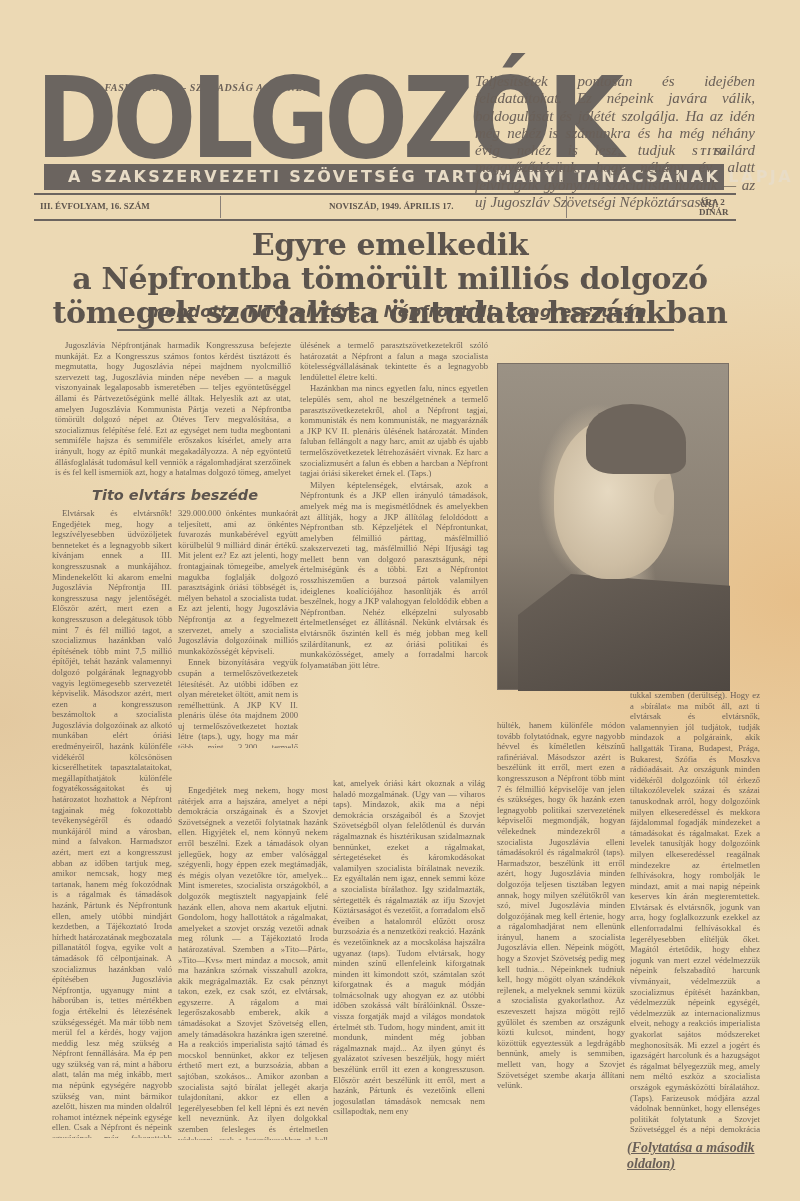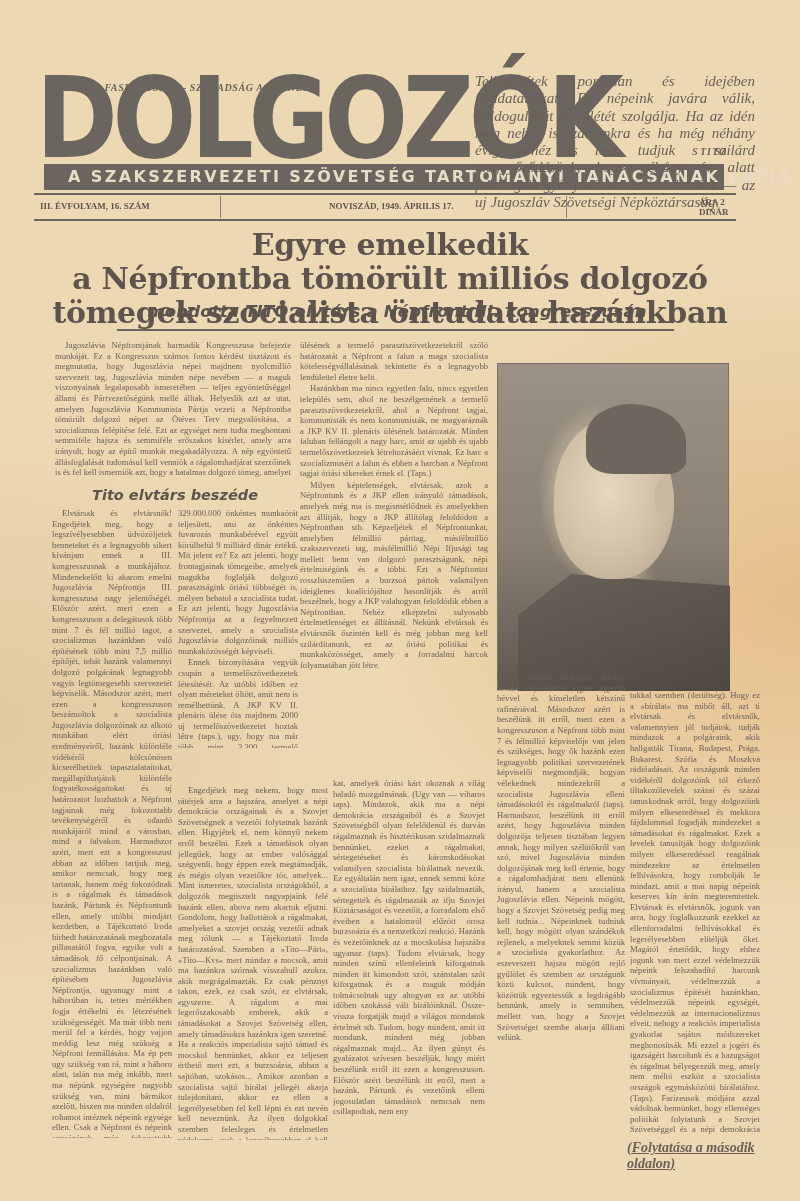--- a/index.html
+++ b/index.html
@@ -146,19 +146,19 @@
 </div>
 
 <div class="abs section-h" style="left:178px; top:747px; width:300px; font-size:13.5px; line-height:16px;">
 </div>
 <div class="abs col" style="left:178px; top:785px; width:150px; height:355px;">
   <p>Engedjétek meg nekem, hogy most rátérjek arra a hajszára, amelyet a népi demokrácia országainak és a Szovjet Szövetségnek a vezetői folytatnak hazánk ellen. Higyjétek el, nem könnyű nekem erről beszélni. Ezek a támadások olyan jellegűek, hogy az ember valósággal szégyenli, hogy éppen ezek megtámadják, és mégis olyan vezetőkre tör, amelyek... Mint ismeretes, szocialista országokból, a dolgozók megtisztelt nagyapjaink felé hazánk ellen, ahova nem akartuk eljutni. Gondolom, hogy hallottátok a rágalmakat, amelyeket a szovjet ország vezetői adnak meg rólunk — a Tájékoztató Iroda határozatával. Szemben a »Tito—Párt«, »Tito—Kvs« mert mindaz a mocsok, amit ma hazánkra szórnak visszahull azokra, akik megrágalmazták. Ez csak pénznyt takon, ezek, ez csak szót, ez elvtársak, egyszerre. A rágalom a mai legerőszakosabb emberek, akik a támadásokat a Szovjet Szövetség ellen, amely támadásokra hazánkra igen szeretné. Ha a reakciós imperialista sajtó támad és mocskol bennünket, akkor ez teljesen érthető mert ezt, a burzsoázia, abban a sajtóban, szokásos... Amikor azonban a szocialista sajtó bírálat jellegét akarja tulajdonítani, akkor ez ellen a legerélyesebben fel kell lépni és ezt nevén kell neveznünk. Az ilyen dolgokkal szemben felesleges és értelmetlen védekezni, csak a legerélyesebben el kell ítélni, mint marxistaellenes és leninistaellenes eljárást.</p>
 </div>
 <div class="abs col" style="left:333px; top:778px; width:152px; height:362px;">
   <p style="text-indent:0">kat, amelyek óriási kárt okoznak a világ haladó mozgalmának. (Ugy van — viharos taps). Mindazok, akik ma a népi demokrácia országaiból és a Szovjet Szövetségből olyan felelőtlenül és durván rágalmaznak és hisztérikusan szidalmaznak bennünket, ezeket a rágalmakat, sértegetéseket és káromkodásokat valamilyen szocialista bírálatnak nevezik. Ez egyáltalán nem igaz, ennek semmi köze a szocialista bírálathoz. Igy szidalmazták, sértegették és rágalmazták az ifju Szovjet Köztársaságot és vezetőit, a forradalom első éveiben a hatalomról elűzött orosz burzsoázia és a nemzetközi reakció. Hazánk és vezetőinknek az a mocskolása hajszálra ugyanaz (taps). Tudom elvtársak, hogy minden színű ellenfeleink kiforgatnak minden itt kimondott szót, számtalan szót kiforgatnak és a maguk módján tolmácsolnak ugy ahogyan ez az utóbbi időben szokássá vált bírálóinknál. Össze-vissza forgatják majd a világos mondatok értelmét stb. Tudom, hogy mindent, amit itt mondunk, mindent még jobban rágalmaznak majd... Az ilyen gúnyt és gyalázatot szívesen beszéljük, hogy miért beszélünk erről itt ezen a kongresszuson. Először azért beszélünk itt erről, mert a hazánk, Pártunk és vezetőink elleni jogosulatlan támadások nemcsak nem csillapodtak, nem eny</p>
 </div>
-<div class="abs col" style="left:497px; top:672px; width:128px; height:450px;">
+<div class="abs col" style="left:497px; top:720px; width:128px; height:450px;">
   <p style="text-indent:0">hülték, hanem különféle módon tovább folytatódnak, egyre nagyobb hévvel és kíméletlen kétszínű rafinériával. Másodszor azért is beszélünk itt erről, mert ezen a kongresszuson a Népfront több mint 7 és félmillió képviselője van jelen és szükséges, hogy ők hazánk ezen legnagyobb politikai szervezetének képviselői megmondják, hogyan vélekednek mindezekről a szocialista Jugoszlávia elleni támadásokról és rágalmakról (taps). Harmadszor, beszélünk itt erről azért, hogy Jugoszlávia minden dolgozója teljesen tisztában legyen annak, hogy milyen szélütőkről van szó, mivel Jugoszlávia minden dolgozójának meg kell értenie, hogy a rágalomhadjárat nem ellenünk irányul, hanem a szocialista Jugoszlávia ellen. Népeink mögött, hogy a Szovjet Szövetség pedig meg kell tudnia... Népeinknek tudniuk kell, hogy mögött olyan szándékok rejlenek, a melyeknek semmi közük a szocialista gyakorlathoz. Az eszeveszett hajsza mögött rejlő gyűlölet és szemben az országunk közti kulcsot, mindent, hogy közöttük egyeztessük a legdrágább bennünk, amely is semmiben, mellett van, hogy a Szovjet Szövetséget szembe akarja állítani velünk.</p>
 </div>
 <div class="abs col" style="left:630px; top:690px; width:130px; height:445px;">
   <p style="text-indent:0">tukkal szemben (derültség). Hogy ez a »bírálat« ma mibőt áll, azt ti elvtársak és elvtársnők, valamennyien jól tudjátok, tudják mindazok a polgáraink, akik hallgatták Tirana, Budapest, Prága, Bukarest, Szófia és Moszkva rádióadásait. Az országunk minden vidékéről dolgozóink tól érkező tiltakozólevelek százai és százai tanuskodnak arról, hogy dolgozóink milyen elkeseredéssel és mekkora fájdalommal fogadják mindezeket a támadásokat és rágalmakat. Ezek a levelek tanusítják hogy dolgozóink milyen elkeseredéssel reagálnak mindezekre az értelmetlen felhívásokra, hogy rombolják le mindazt, amit a mai napig népeink keserves kín árán megteremtettek. Elvtársak és elvtársnők, jogunk van arra, hogy foglalkozzunk ezekkel az ellenforradalmi felhívásokkal és legerélyesebben elítéljük őket. Magától értetődik, hogy ehhez jogunk van mert ezzel védelmezzük népeink felszabadító harcunk vívmányait, védelmezzük a szocializmus építését hazánkban, védelmezzük népeink egységét, védelmezzük az internacionalizmus elveit, nehogy a reakciós imperialista gyakorlat sajátos módszereket meghonosítsák. Mi ezzel a jogért és igazságért harcolunk és a hazugságot és rágalmat bélyegezzük meg, amely nem méltó eszköz a szocialista országok egymásközötti bírálatához. (Taps). Farizeusok módjára azzal vádolnak bennünket, hogy ellenséges politikát folytatunk a Szovjet Szövetséggel és a népi demokrácia országaival szemben. Azoknak, akik mindennap fievelmennél kísérték hogy mindent írtak és mondtak országunk és vezetőink ellen az elmult hónapban, arra az észszerű következtetésre kellett jutniok, hogy nem a mi oldalunkról indult ki ezt legjobban bizonyítja a mindennapos gyakorlat. Könnyelmű lenne felhozni néhány példát a népi demokrácia országainak és a Szovjet Szövetséggel szemben. Azt lehet mondani, hogy ez nacionalista kirohanás jószándékú bírálata.</p>
 </div>
 <div class="abs continued">(Folytatása a második oldalon)</div>
 
 </body></html>

